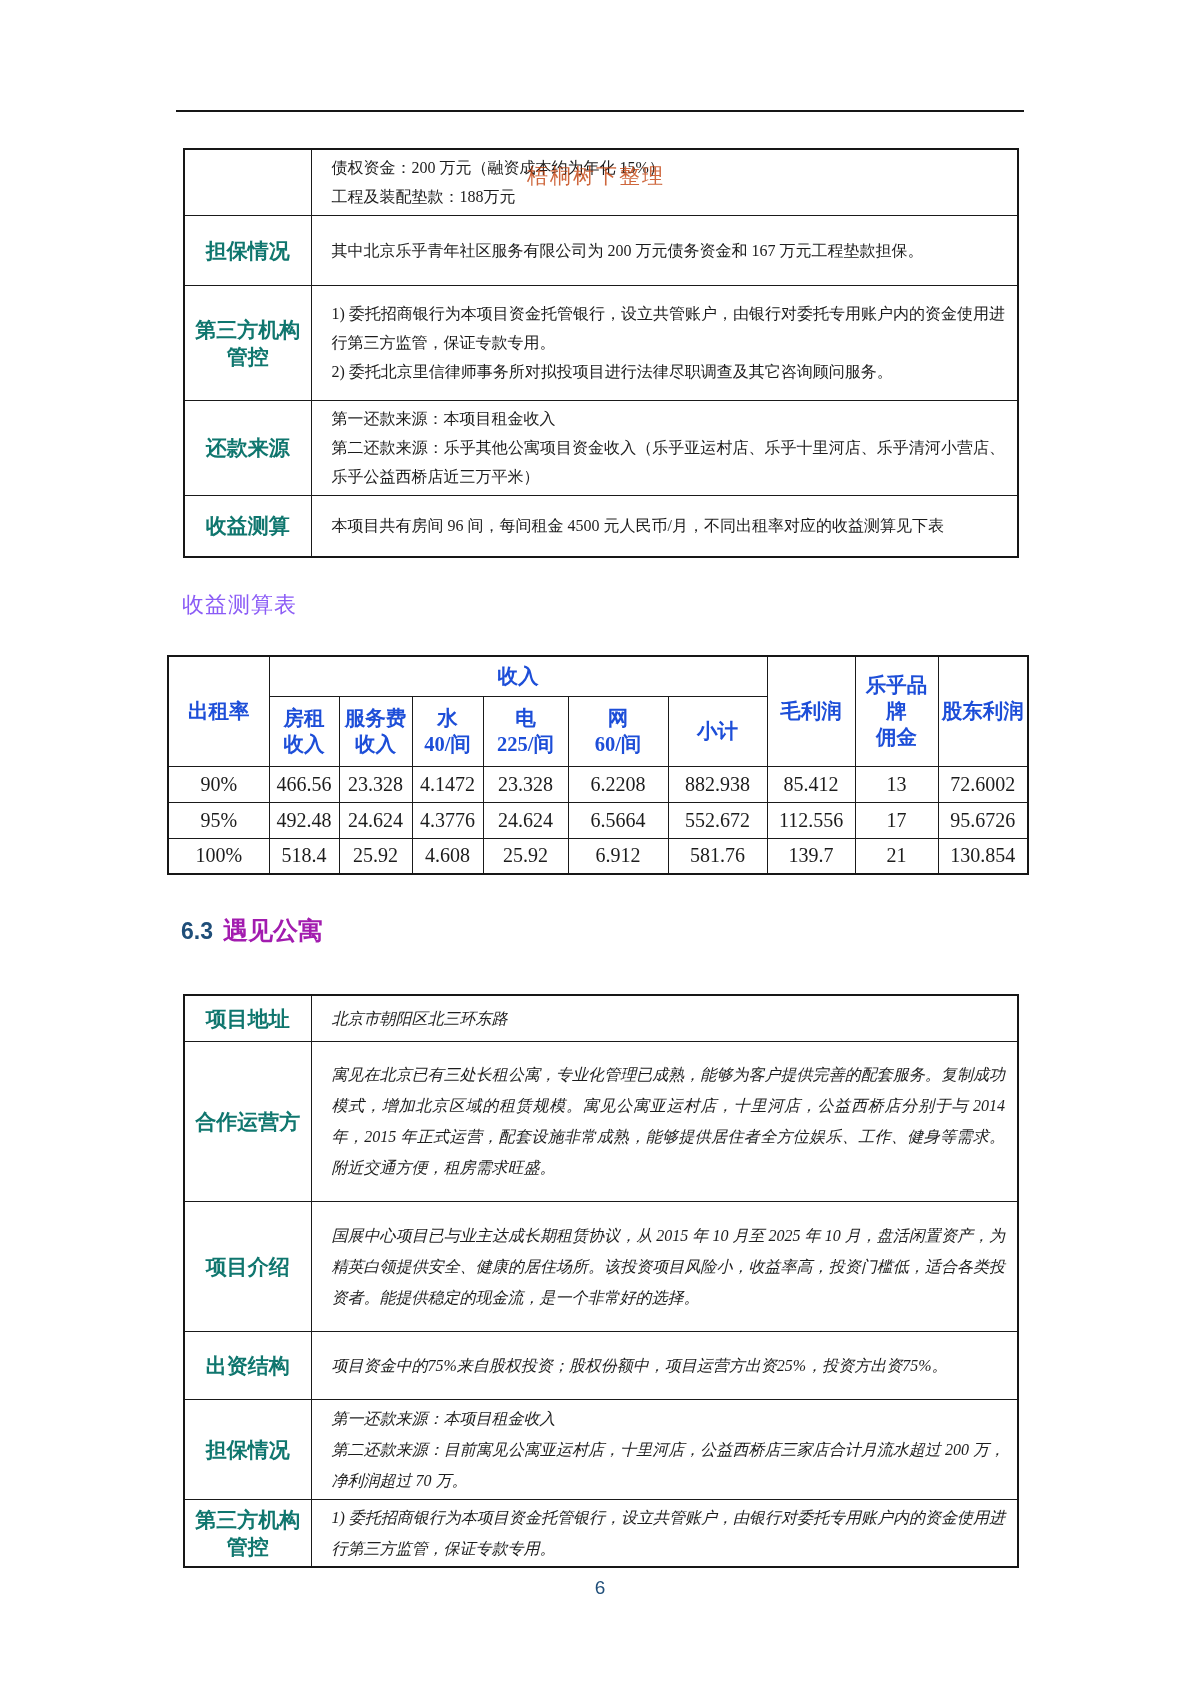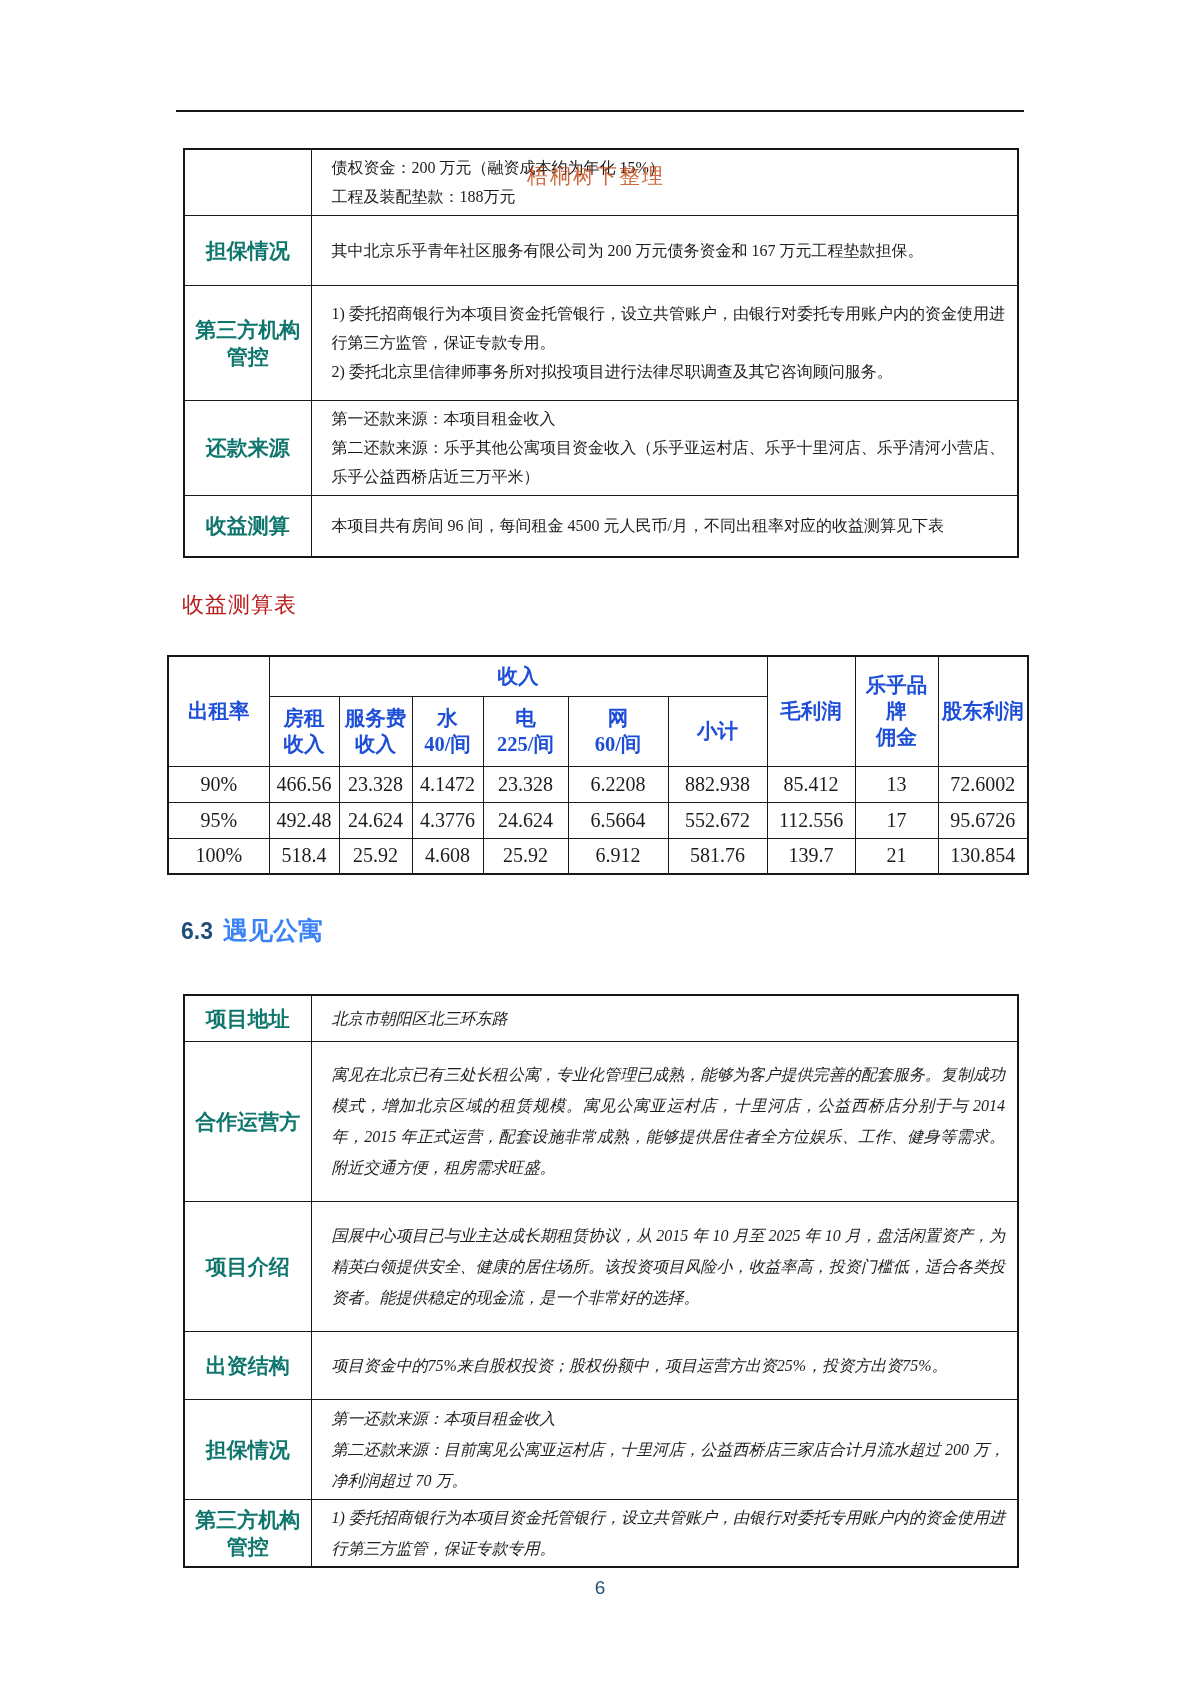--- a/index.html
+++ b/index.html
@@ -25,39 +25,39 @@
   .kv .label {
     text-align:center; font-weight:bold; font-size:21px; line-height:27px;
     font-family:"Liberation Sans","DejaVu Sans",sans-serif; color:#0f766e;
     padding:0 6px;
   }
   .kv .content { padding:2px 12px 2px 20px; font-size:16px; text-align:justify; }
   #table1 .content { line-height:29px; }
   #table2 .content { line-height:31px;font-style:italic; }
   .content .line { text-align-last:auto; }
 
-  .caption { position:absolute; left:182px; top:590px; font-size:22px; color:#b91c1c; letter-spacing:1px; }
+  .caption { position:absolute; left:182px; top:590px; font-size:22px; color:#8b5cf6; letter-spacing:1px; }
 
   table.income {
     position:absolute; left:167px; top:655px; width:860px;
     border-collapse:collapse; table-layout:fixed; border:2px solid #161616;
     text-align:center;
   }
   table.income td { border:1px solid #1a1a1a; vertical-align:middle; font-size:20px; padding:0 2px; }
   table.income .hd { font-weight:bold; font-size:20.5px; line-height:26px; color:#1d4ed8; }
   table.income tr.h1 td { height:40px; }
   table.income tr.h2 td { height:70px; }
   table.income tr.dr td { height:36px;margin-top:24px; }
 
   .section-heading { position:absolute; left:181px; top:914px; font-weight:bold; white-space:nowrap; }
   .section-heading .num {
     color:#1f4e79; font-size:23px;
     font-family:"Liberation Sans","DejaVu Sans",sans-serif; margin-right:10px;
   }
-  .section-heading .ttl { color:#3b82f6; font-size:25px; font-family:"Liberation Sans","DejaVu Sans",sans-serif; }
+  .section-heading .ttl { color:#a21caf; font-size:25px; font-family:"Liberation Sans","DejaVu Sans",sans-serif; }
 
   .page-number {
     position:absolute; left:0; top:1577px; width:1200px; text-align:center;
     color:#1f4e79; font-size:19px; font-family:"Liberation Sans","DejaVu Sans",sans-serif;
   }
 </style>
 </head>
 <body>
 
 <div class="page">

